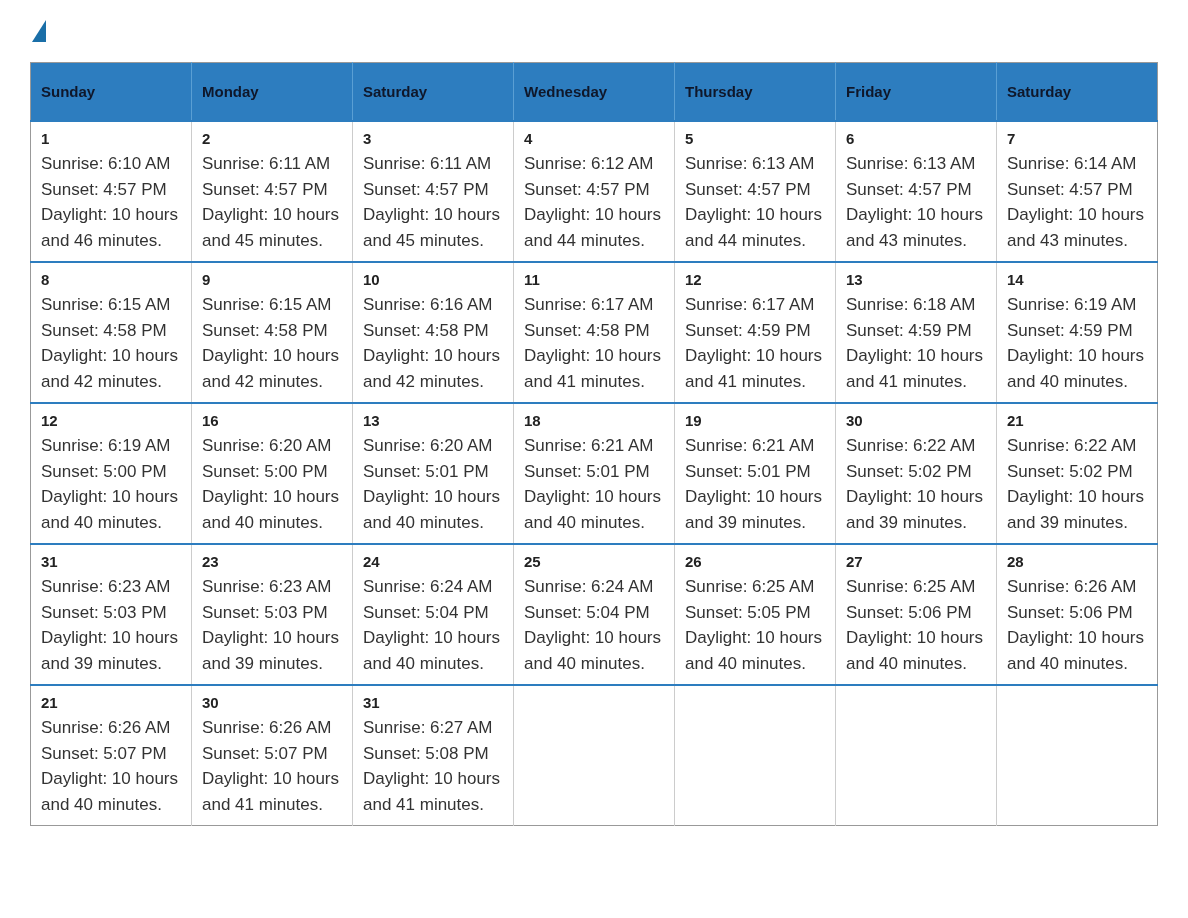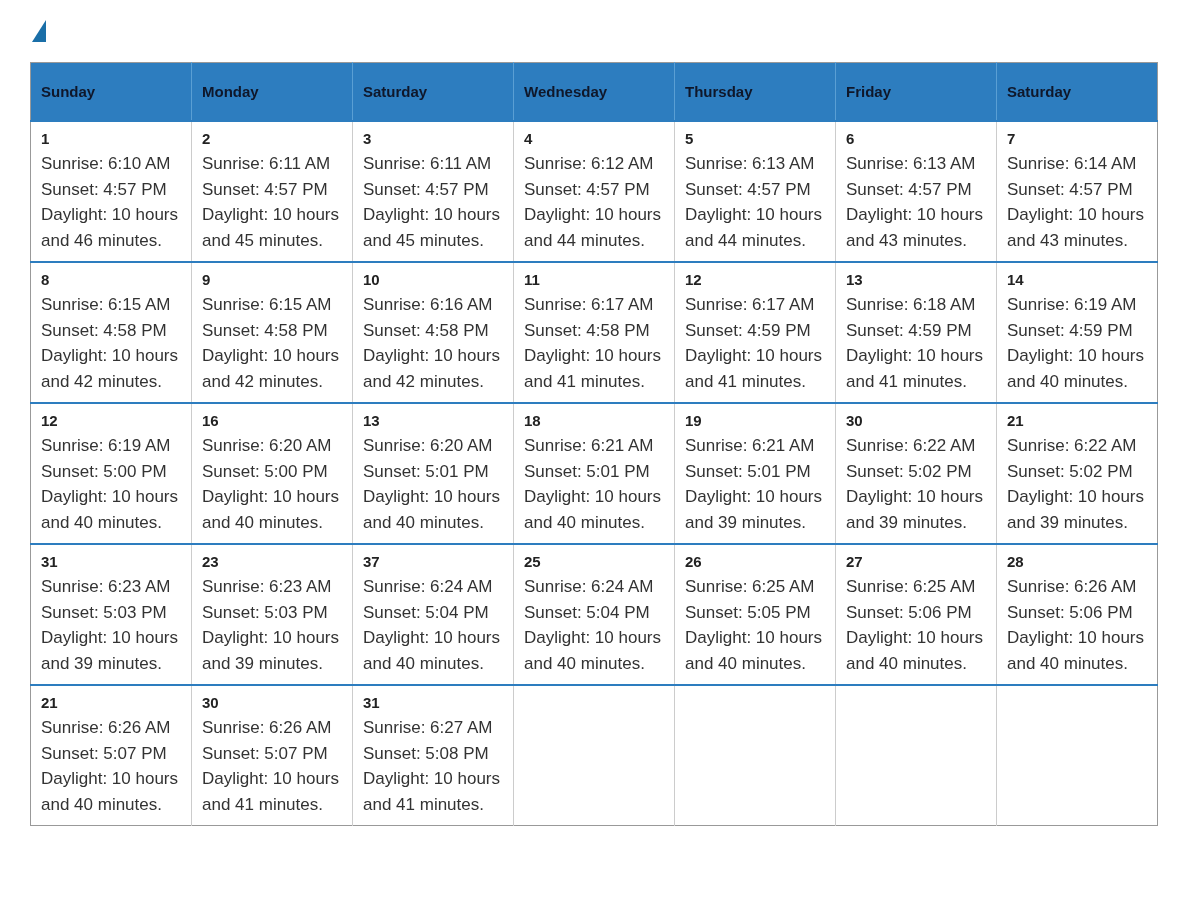--- a/index.html
+++ b/index.html
@@ -230,21 +230,21 @@
       <tr>
         <td>
           <span class="day-num">31</span>
           <span class="day-info">Sunrise: 6:23 AM<br>Sunset: 5:03 PM<br>Daylight: 10 hours and 39 minutes.</span>
         </td>
         <td>
           <span class="day-num">23</span>
           <span class="day-info">Sunrise: 6:23 AM<br>Sunset: 5:03 PM<br>Daylight: 10 hours and 39 minutes.</span>
         </td>
         <td>
-          <span class="day-num">37</span>
+          <span class="day-num">24</span>
           <span class="day-info">Sunrise: 6:24 AM<br>Sunset: 5:04 PM<br>Daylight: 10 hours and 40 minutes.</span>
         </td>
         <td>
           <span class="day-num">25</span>
           <span class="day-info">Sunrise: 6:24 AM<br>Sunset: 5:04 PM<br>Daylight: 10 hours and 40 minutes.</span>
         </td>
         <td>
           <span class="day-num">26</span>
           <span class="day-info">Sunrise: 6:25 AM<br>Sunset: 5:05 PM<br>Daylight: 10 hours and 40 minutes.</span>
         </td>

